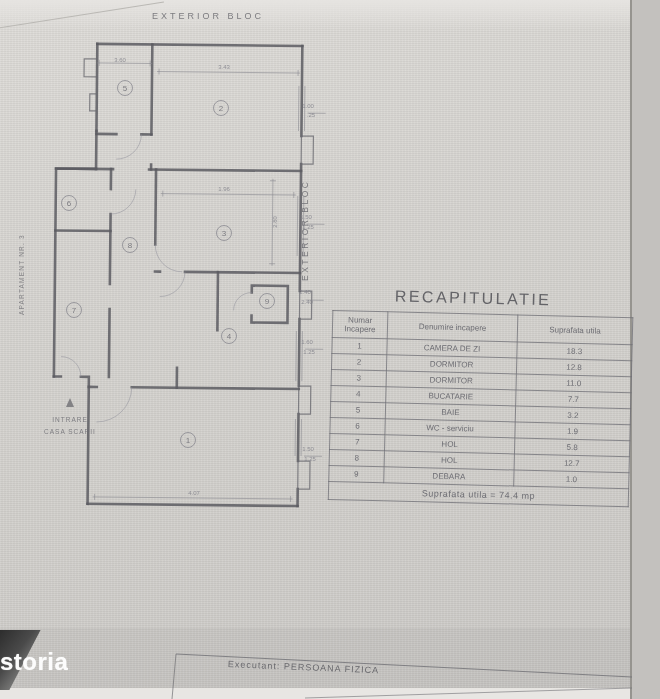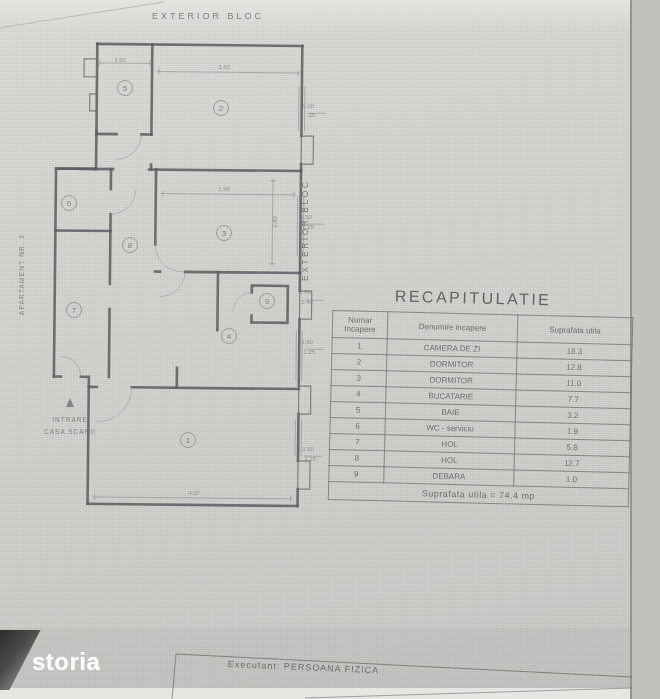--- a/index.html
+++ b/index.html
@@ -98,21 +98,21 @@
     transform:rotate(2.4deg);transform-origin:left top;opacity:.9;white-space:nowrap;
   }
 
   
   .wedge{
     position:absolute;left:0;top:630px;width:52px;height:60px;
     background:linear-gradient(128deg,#2d2d2d 0%,#4a4a4a 35%,#9a9a98 75%,rgba(160,160,158,0) 100%);
     clip-path:polygon(0 0,78% 0,18% 100%,0 100%);
   }
   .storia{
-    position:absolute;left:32px;top:648px;
+    position:absolute;left:0;top:648px;
     font-size:24px;font-weight:700;color:#fcfcfc;letter-spacing:.5px;
     text-shadow:0 0 1px rgba(255,255,255,.6);
   }
 </style>
 </head>
 <body>
 
 <div class="paper"></div>
 <div class="fold-top"></div>
 <div class="fold-top-line"></div>

